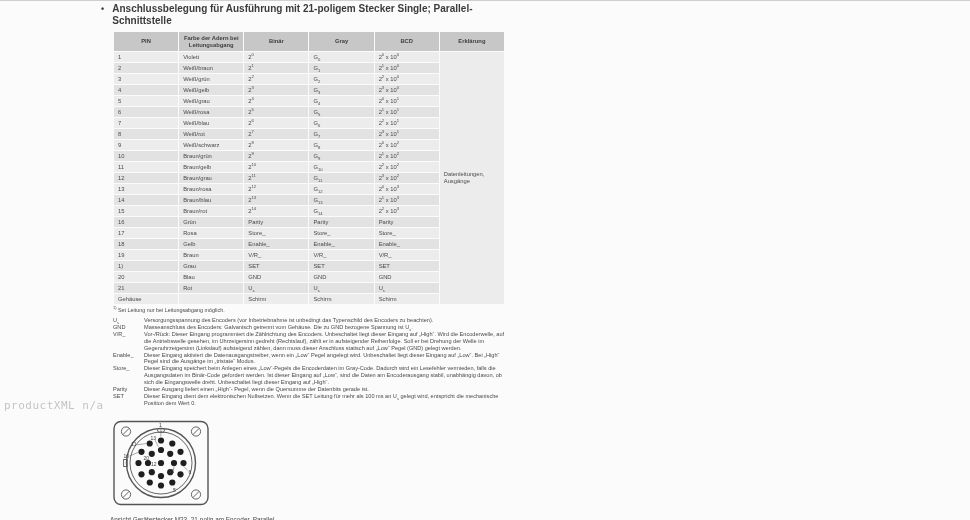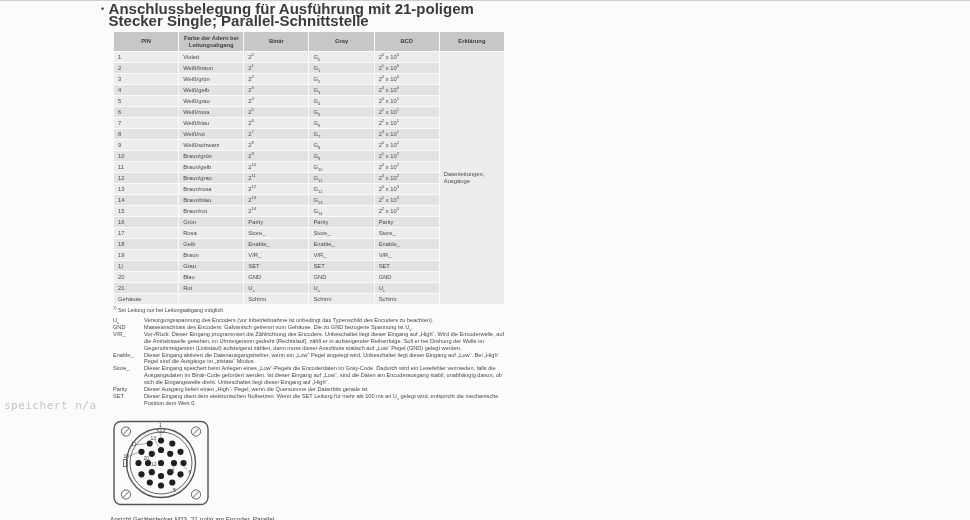--- a/index.html
+++ b/index.html
@@ -9,21 +9,21 @@
   *{margin:0;padding:0;box-sizing:border-box;}
   html,body{width:970px;height:520px;}
   body{
     position:relative;background:#fbfbfb;overflow:hidden;
     font-family:"Liberation Sans",sans-serif;color:var(--txt);
   }
   .top-edge{position:absolute;top:0;left:0;width:100%;height:1px;background:#cfcfcf;}
   .content{position:absolute;left:113px;top:3px;width:392px;}
   .heading-row{display:flex;align-items:flex-start;margin-left:-12px;margin-bottom:4px;}
   .bullet{width:12px;font-size:9px;font-weight:bold;color:#3b3b3b;line-height:12px;}
-  .heading-text{font-size:15px;font-weight:bold;color:#3b3b3b;line-height:12px;}
+  .heading-text{font-size:10px;font-weight:bold;color:#3b3b3b;line-height:12px;}
   table{border-collapse:separate;border-spacing:1px;table-layout:fixed;width:392px;}
   th{
     background:var(--header-bg);font-weight:bold;font-size:5.8px;height:19px;
     text-align:center;vertical-align:middle;padding:0 2px;color:#3e3e3e;line-height:6.5px;
   }
   td{font-size:5.8px;height:10px;padding:0 2px 0 4px;vertical-align:middle;line-height:7px;color:#4a4a4a;}
   tr.odd td{background:var(--row-odd);}
   tr.even td{background:var(--row-even);}
   td.merged{background:var(--row-odd) !important;vertical-align:middle;line-height:7.5px;}
   sup,sub{font-size:0.72em;line-height:0;}
@@ -259,21 +259,21 @@
         <span class="def-term">Parity</span>
         <span class="def-text">Dieser Ausgang liefert einen „High“- Pegel, wenn die Quersumme der Datenbits gerade ist.</span>
       </div>
       <div class="def-row">
         <span class="def-term">SET</span>
         <span class="def-text">Dieser Eingang dient dem elektronischen Nullsetzen. Wenn die SET Leitung für mehr als 100 ms an U<sub>s</sub> gelegt wird, entspricht die mechanische Position dem Wert 0.</span>
       </div>
     </div>
 </div>
 
-<div class="watermark">speichert n/a</div>
+<div class="watermark">productXML n/a</div>
 
 <div class="connector-block">
   <svg width="102" height="88" viewBox="0 0 102 88">
 
     <rect class="ln" x="4" y="2.5" width="94" height="83" rx="7"></rect>
 
     <g class="thin">
       <circle cx="16" cy="12.5" r="4.6"></circle>
         <line x1="12.8" y1="15.7" x2="19.2" y2="9.3"></line>
       <circle cx="86" cy="12.5" r="4.6"></circle>

